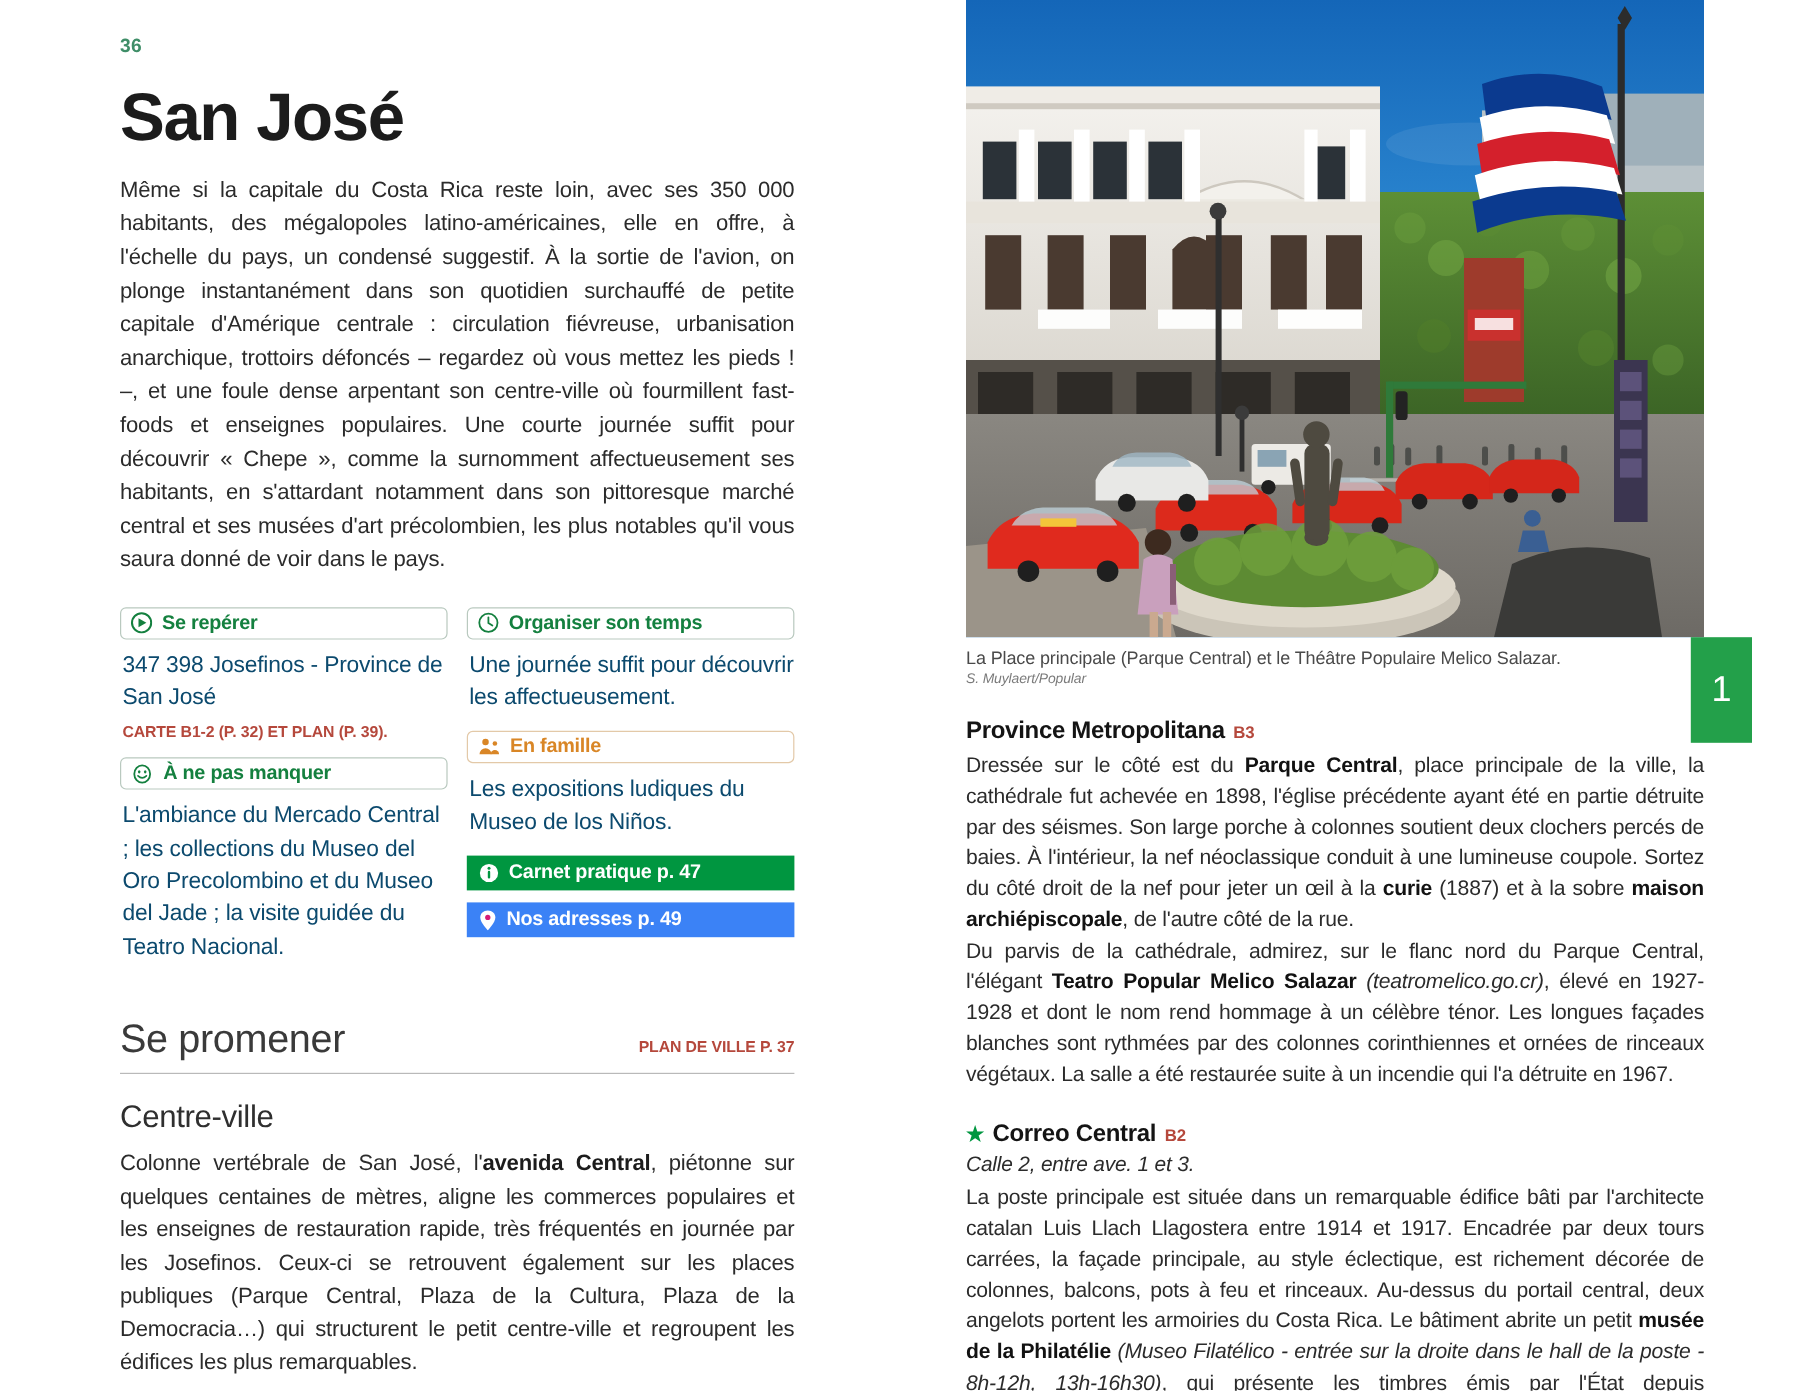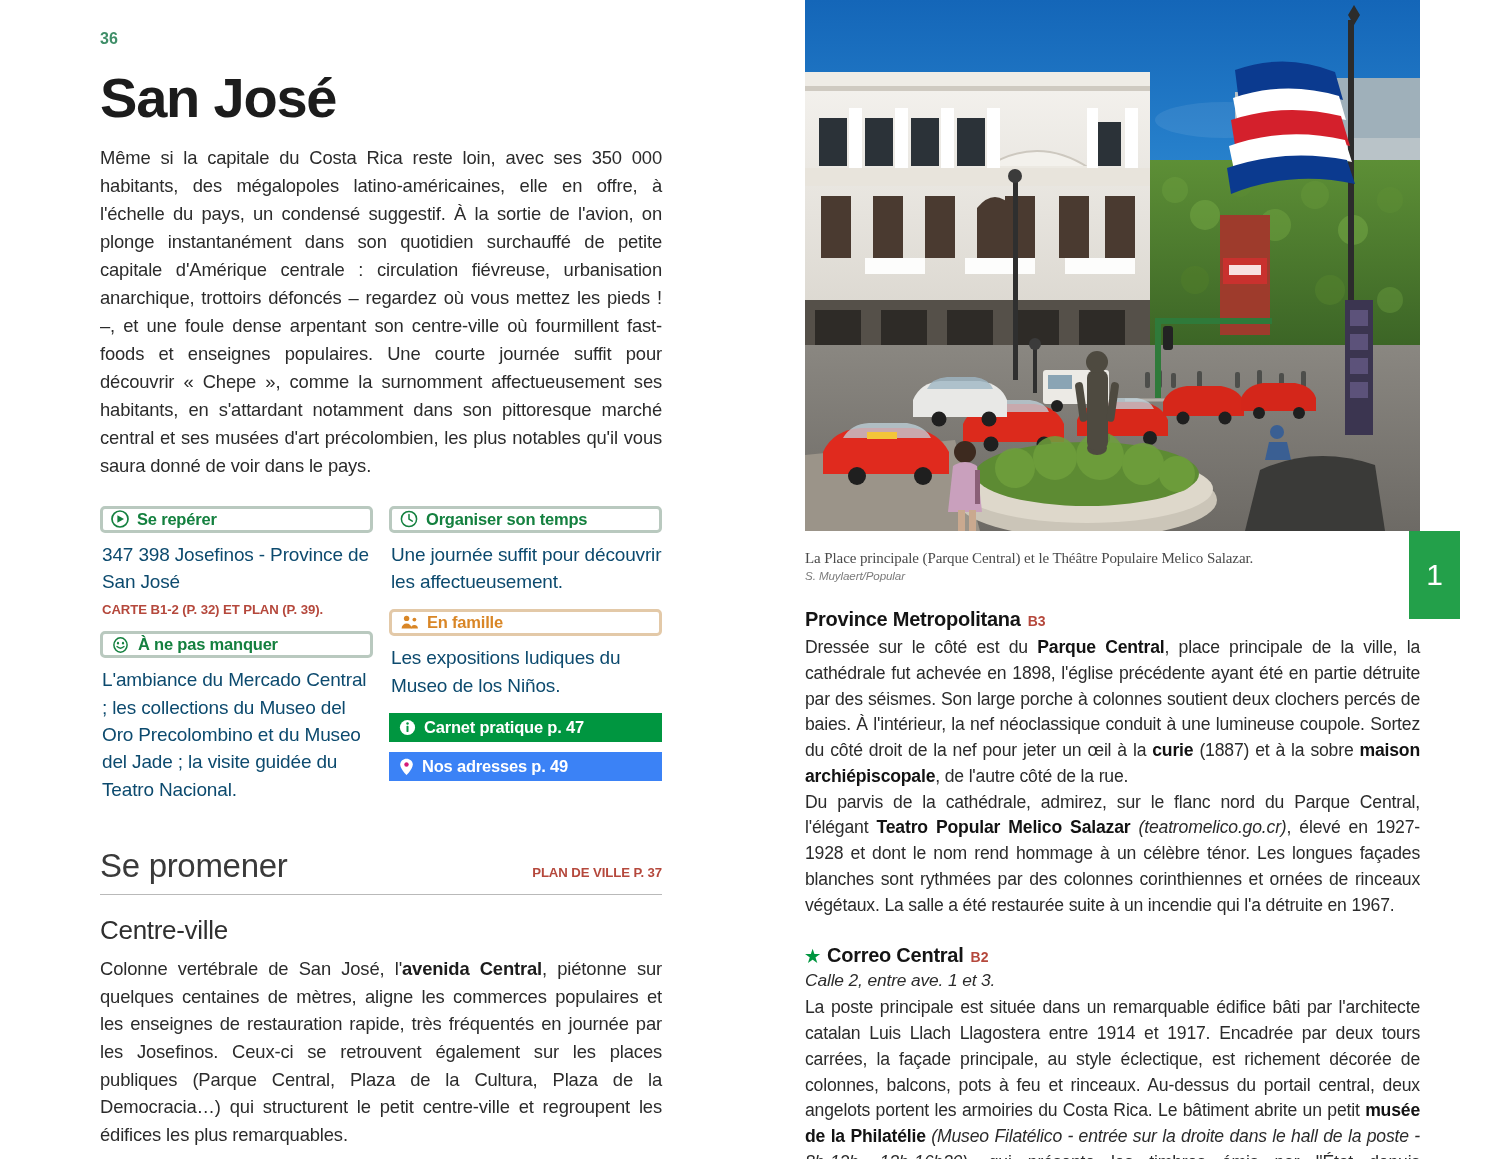--- a/index.html
+++ b/index.html
@@ -43,21 +43,21 @@
   
   .info-grid {
     display: flex;
     gap: 16px;
     margin-top: 26px;
   }
   .info-col { width: 273px; }
 
   .tagbox {
     display: flex; align-items: center; gap: 8px;
-    border: 3px solid #eab308;
+    border: 1px solid #eab308;
     border-radius: 5px;
     padding: 5px 10px 5px 8px;
     background: #fff;
     height: 27px;
   }
   .tagbox.green-outline { border-color: #b9c9bf; }
   .tagbox.orange-outline { border-color: #e3c9a8; }
   .tagbox-label {
     font-size: 16.5px;
     font-weight: 700;
@@ -144,25 +144,24 @@
   }
   .photo {
     position: relative;
     width: 615px; height: 531px;
     overflow: hidden;
     background: #1f6fb5;
   }
   .photo svg { display:block; width:100%; height:100%; }
 
   .caption {
-    margin-top: 19px;
+    margin-top: 9px;
     font-size: 15px;
     color: #4a4a4a;
     letter-spacing: -0.1px;
-    font-family: Liberation Serif, serif;
   }
   .credit {
     margin-top: 2px;
     font-size: 11.6px;
     font-style: italic;
     color: #7a7a7a;
     letter-spacing: -0.1px;
   }
 
   .poi { margin-top: 26px; }

